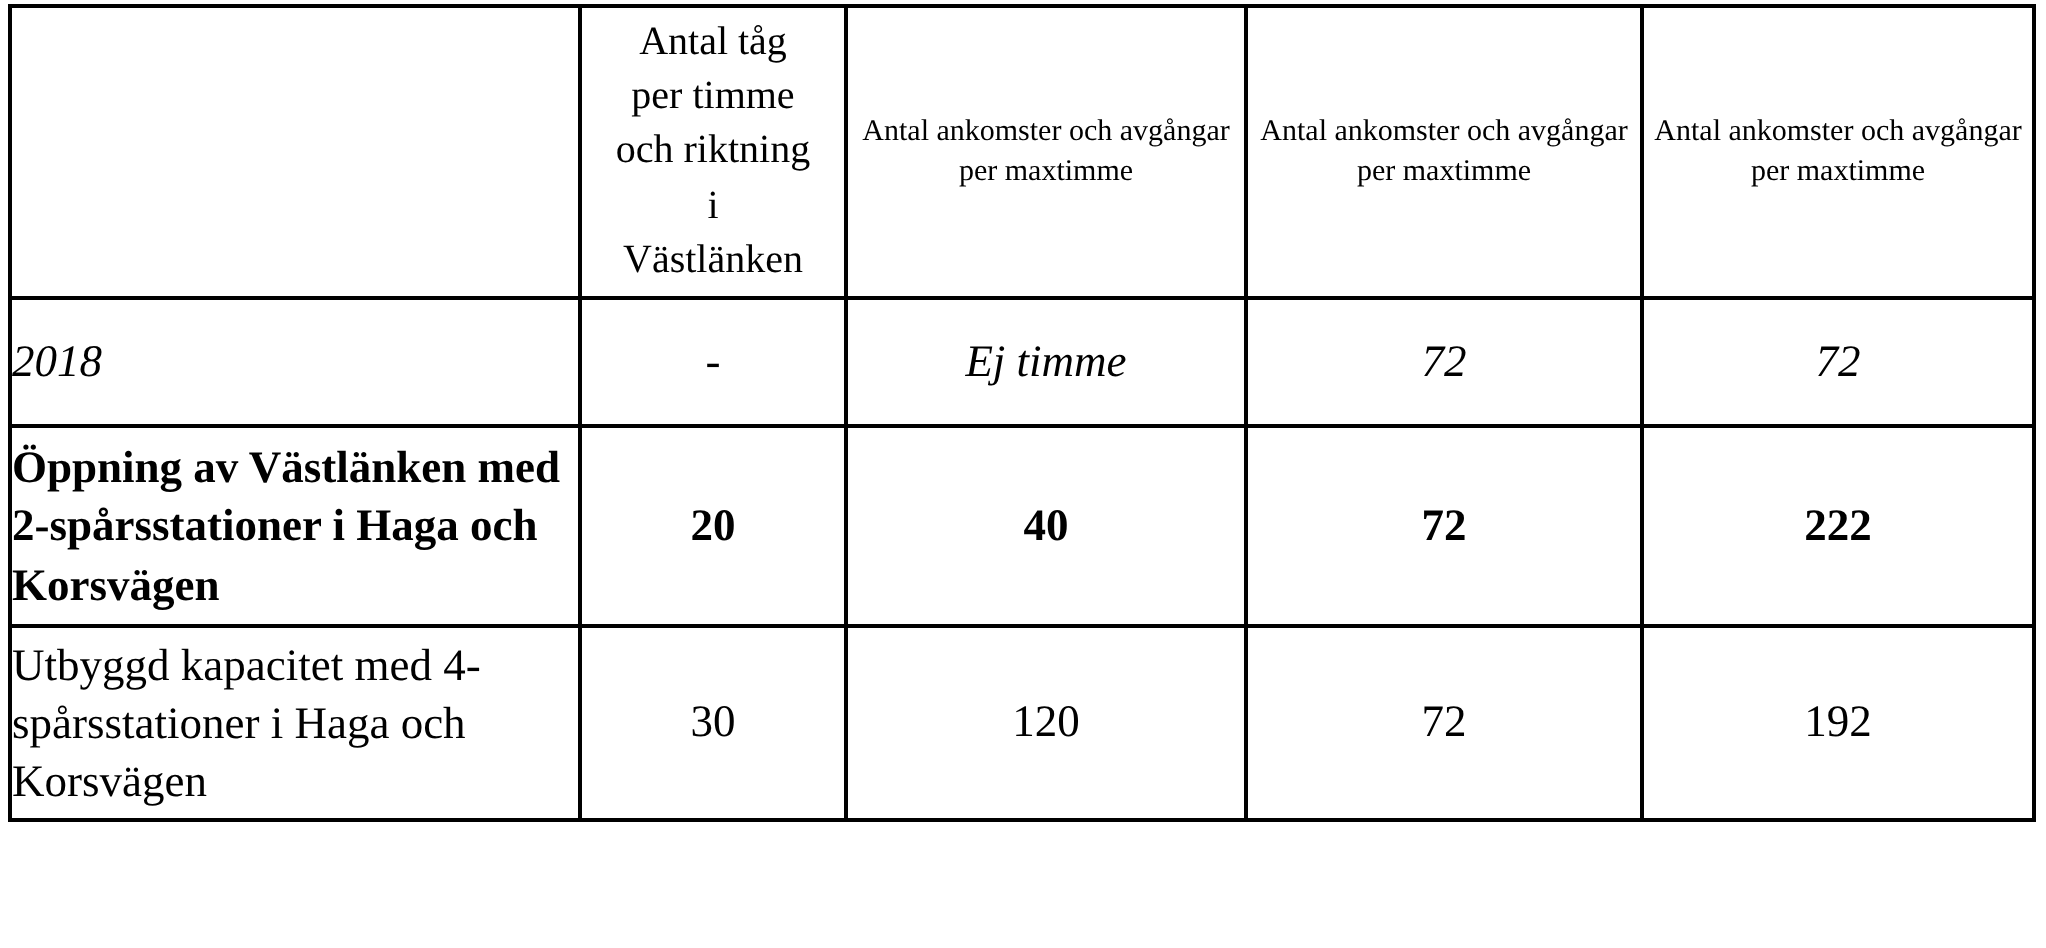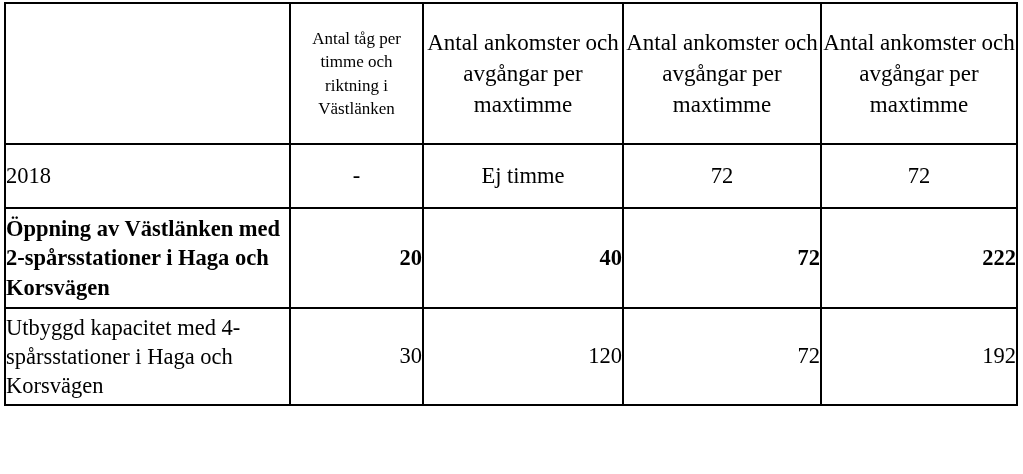--- a/index.html
+++ b/index.html
@@ -47,50 +47,49 @@
     font-size: 24px;
     line-height: 1.16;
     padding: 2px 6px;
   }
   
   .hdr2 td {
     height: 131px;
   }
   .hdr-sub {
     text-align: center;
-    font-size: 23px;
+    font-size: 15px;
     line-height: 1.36;
     padding: 4px 10px;
   }
   .hdr-sub.narrow {
-    font-size: 17px;
+    font-size: 20px;
     padding: 4px 16px;
     margin-left: 13px;
   }
   
-  .row-2018 td { height: 62px; }
+  .row-2018 td { height: 62px; font-style: italic; }
   .row-tall td { height: 98px; font-weight: bold; }
   .row-tall2 td { height: 95px; }
 
   .label-cell {
     text-align: left;
     font-size: 22.5px;
     line-height: 1.30;
     padding: 4px 8px 4px 12px;
   }
   .val-cell {
     text-align: center;
     font-size: 22.5px;
     line-height: 1.25;
     padding: 4px 6px;
   }
   .val-top {
     vertical-align: top;
     padding-top: 12px;
-    text-align: right;
   }
   .empty-cell { }
 </style>
 </head>
 <body>
 
 <div class="sheet">
 
   <table class="capacity-table">
     <colgroup>

